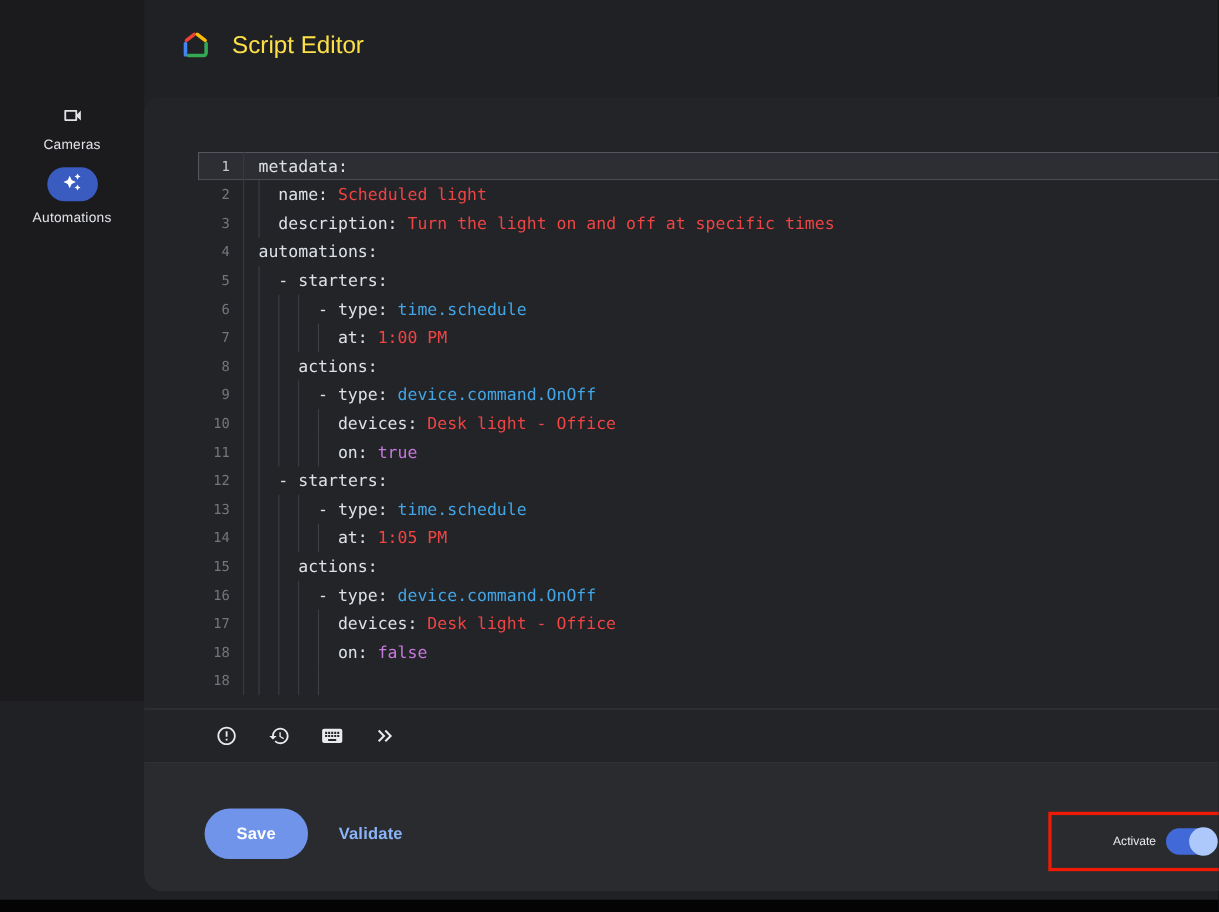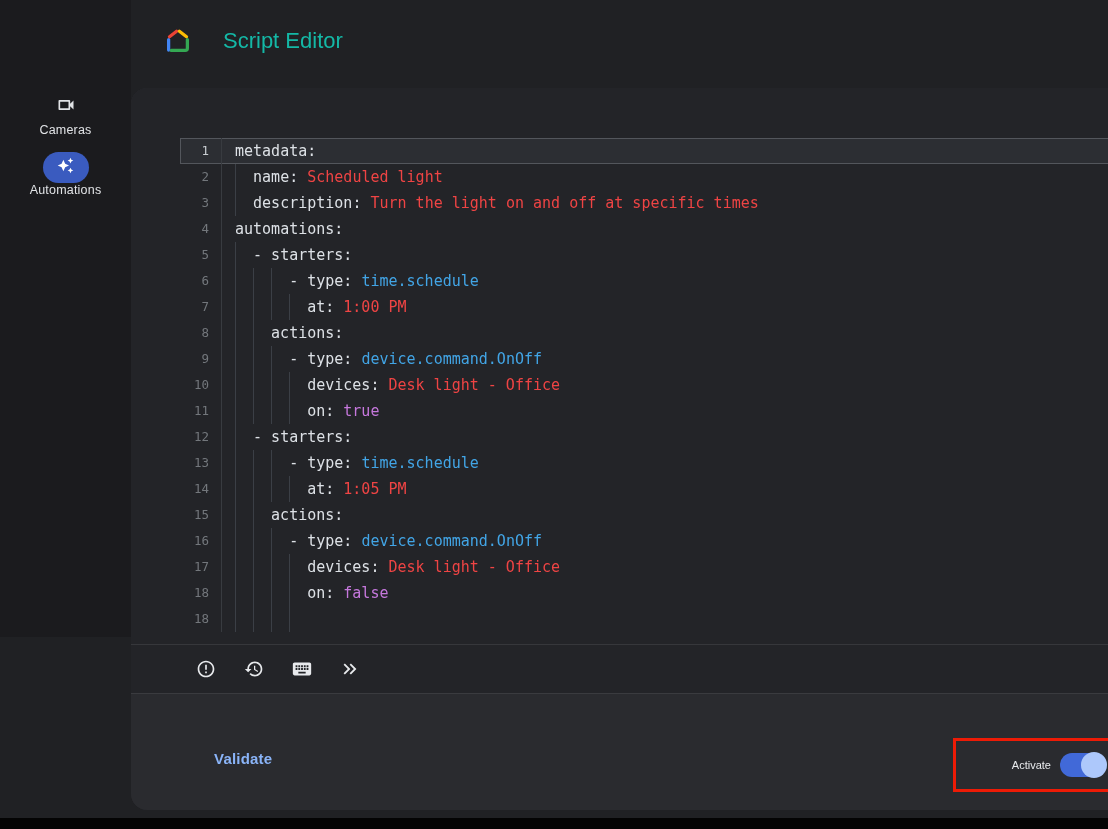--- a/index.html
+++ b/index.html
@@ -9,21 +9,21 @@
   
   .sidebar{position:absolute;left:0;top:0;width:131px;height:637px;background:#1b1b1e;}
   .side-item{position:absolute;left:0;right:0;text-align:center;}
   .side-label{font-size:12.5px;color:#e1e3e6;letter-spacing:.2px;}
   .pill{display:inline-flex;align-items:center;justify-content:center;width:46px;height:31px;
         border-radius:16px;background:#3a5bbf;}
   .cam-icon-wrap{display:inline-block;height:18px;}
 
   
   .logo{position:absolute;left:163px;top:26px;width:30px;height:30px;}
-  .page-title{position:absolute;left:211px;top:28px;font-size:22px;font-weight:400;color:#14b8a6;margin-left:12px;}
+  .page-title{position:absolute;left:211px;top:28px;font-size:22px;font-weight:400;color:#fde047;}
 
   
   .card{position:absolute;left:131px;top:88px;width:1010px;height:722px;background:#2a2b2f;
         border-radius:16px;overflow:hidden;}
   .editor-area{position:absolute;left:0;right:0;top:0;bottom:116px;background:#232428;
                border-radius:16px 16px 0 0;border-bottom:1px solid #3a3b3f;}
 
   
   .code-lines{position:absolute;top:50px;left:49px;right:0;
               font-family:"DejaVu Sans Mono",monospace;font-size:15px;}
@@ -82,21 +82,21 @@
     </div>
 
     <div class="side-item" style="top:152px;">
       <span class="pill">
         <span>
           <svg width="17" height="17" viewBox="0 0 24 24" fill="#ffffff">
             <path d="m19 9 1.25-2.75L23 5l-2.75-1.25L19 1l-1.25 2.75L15 5l2.75 1.25L19 9zm-7.5.5L9 4 6.5 9.5 1 12l5.5 2.5L9 20l2.5-5.5L17 12l-5.5-2.5zM19 15l-1.25 2.75L15 19l2.75 1.25L19 23l1.25-2.75L23 19l-2.75-1.25L19 15z"></path>
           </svg>
         </span>
       </span>
-      <div class="side-label" style="">Automations</div>
+      <div class="side-label" style="margin-top:8px;">Automations</div>
     </div>
   </nav>
 
   <div class="logo">
     <svg width="30" height="30" viewBox="0 0 24 24" fill="none" stroke-width="2.6" stroke-linecap="round" stroke-linejoin="round">
       <path d="M4.5 19.2V10.8" stroke="#4285f4"></path>
       <path d="M5.2 8.6 10.9 4.2" stroke="#ea4335"></path>
       <path d="M13.1 4.2 18.8 8.6" stroke="#fbbc04"></path>
       <path d="M19.5 10.8v7a1.7 1.7 0 0 1-1.7 1.7H6.6" stroke="#34a853"></path>
     </svg>
@@ -327,20 +327,21 @@
             <svg width="22" height="22" viewBox="0 0 24 24" fill="#e8eaed">
               <path d="M6.41 6 5 7.41 9.58 12 5 16.59 6.41 18l6-6z"></path>
               <path d="M13 6l-1.41 1.41L16.17 12l-4.58 4.59L13 18l6-6z"></path>
             </svg>
           </span>
         </button>
       </div>
     </div>
 
     <div class="bottom-bar">
+      <button class="save-btn">Save</button>
       <button class="validate-btn">Validate</button>
 
       <div class="activate-wrap">
         <span class="activate-label">Activate</span>
         <div class="toggle" role="switch" aria-checked="true">
           <div class="thumb"></div>
         </div>
       </div>
     </div>
   </div>

